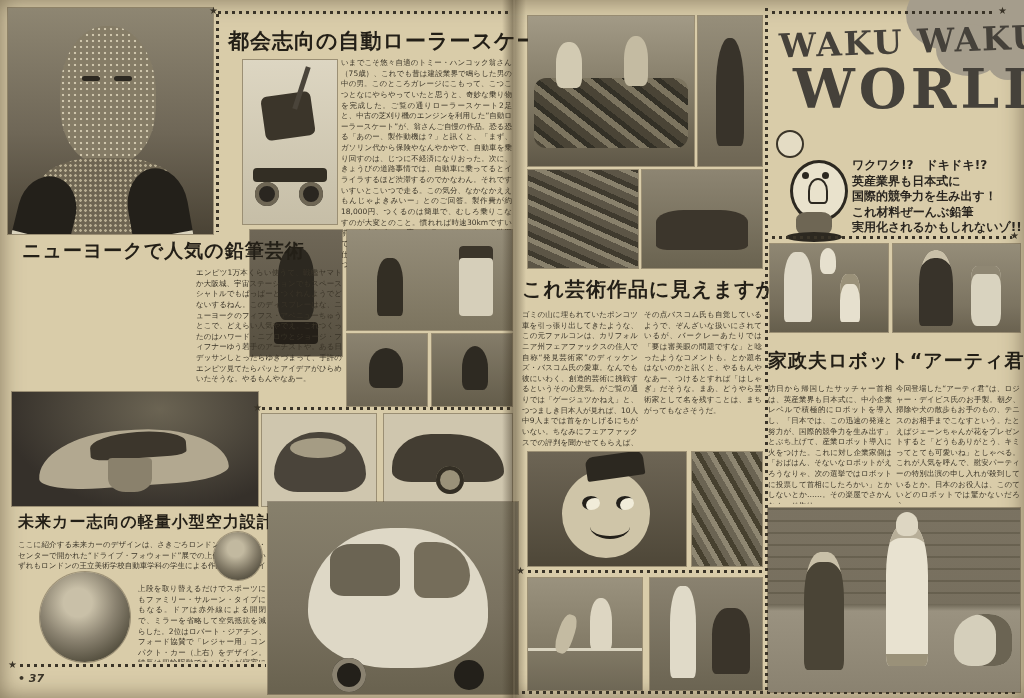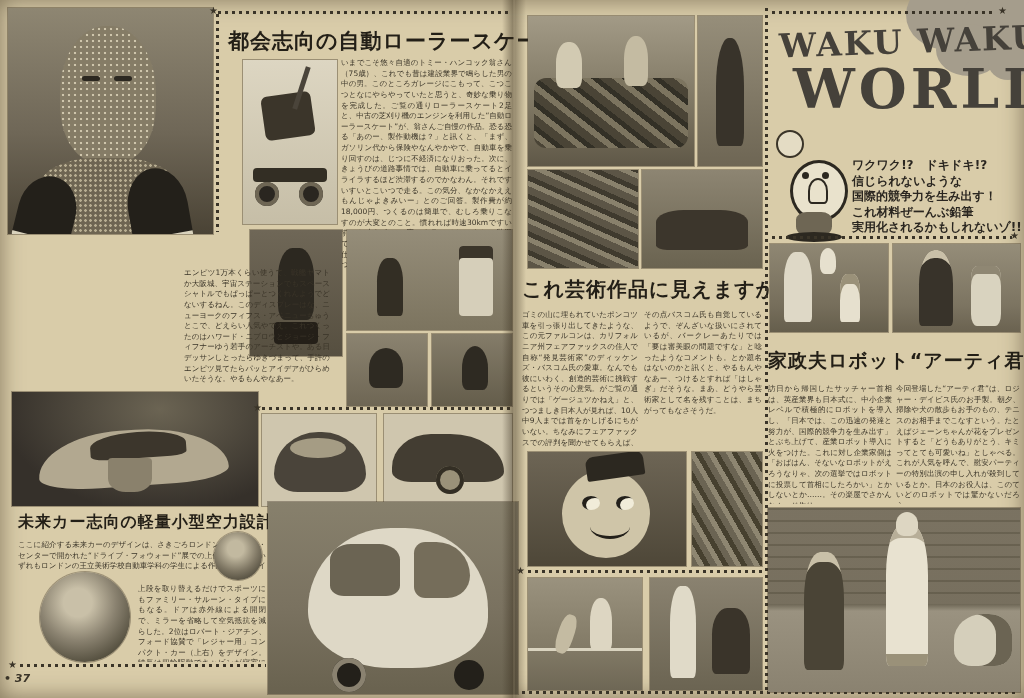--- a/index.html
+++ b/index.html
@@ -65,21 +65,22 @@
     <div class="shape" style="left:112px;top:16px;width:34px;height:70px;background:#d6cfba;border-radius:4px;box-shadow:inset 0 12px 0 #3b352a;"></div>
     <div class="shape" style="left:30px;top:28px;width:26px;height:58px;background:#332e24;border-radius:40% 40% 10% 10%;"></div>
   </div>
   <div class="photo" style="left:347px;top:334px;width:80px;height:72px;background:linear-gradient(180deg,#8b8370,#6e6654);">
     <div class="shape" style="left:22px;top:14px;width:34px;height:40px;background:#2e2a22;border-radius:50% 50% 20% 20%;"></div>
   </div>
   <div class="photo" style="left:432px;top:334px;width:80px;height:72px;background:linear-gradient(180deg,#847c69,#645d4b);">
     <div class="shape" style="left:30px;top:12px;width:26px;height:44px;background:#2e2a22;border-radius:50% 50% 20% 20%;"></div>
   </div>
 
-  <p class="bodytxt" style="left:184px;top:268px;width:146px;height:126px;">エンピツ1万本くらい使うて、戦艦ヤマトか大阪城、宇宙ステーションでもスペースシャトルでもぱっぱーとつくれんようでどないするねん。このディスプレーはな、ニューヨークのフィフス・アベニューちゅうとこで、どえらい人気やでえ。これつくったのはハワード・ニブロウとジョージ・フィフナーゆう若手のアーチストや。ある日デッサンしとったらゆきづまって、手許のエンピツ見てたらパッとアイデアがひらめいたそうな。やるもんやなあー。</p>
+  <div class="headline" style="left:22px;top:238px;font-size:19px;">ニューヨークで人気の鉛筆芸術</div>
+  <p class="bodytxt" style="left:196px;top:268px;width:146px;height:126px;">エンピツ1万本くらい使うて、戦艦ヤマトか大阪城、宇宙ステーションでもスペースシャトルでもぱっぱーとつくれんようでどないするねん。このディスプレーはな、ニューヨークのフィフス・アベニューちゅうとこで、どえらい人気やでえ。これつくったのはハワード・ニブロウとジョージ・フィフナーゆう若手のアーチストや。ある日デッサンしとったらゆきづまって、手許のエンピツ見てたらパッとアイデアがひらめいたそうな。やるもんやなあー。</p>
 
   <div class="photo" style="left:12px;top:392px;width:246px;height:114px;background:radial-gradient(ellipse at 60% 15%,#6b6453,#35302a 75%);">
     <div class="shape" style="left:26px;top:38px;width:190px;height:56px;background:#b2a890;border-radius:55% 60% 35% 40%/95% 95% 30% 30%;transform:rotate(-4deg);"></div>
     <div class="shape" style="left:78px;top:40px;width:96px;height:26px;background:#3c362c;border-radius:60% 60% 20% 20%;transform:rotate(-4deg);"></div>
     <div class="shape" style="left:96px;top:66px;width:44px;height:34px;background:#8a816c;border-radius:10% 10% 40% 40%;"></div>
   </div>
 
   <div class="hdot" style="left:262px;top:407px;width:250px;"></div>
   <span class="star" style="left:253px;top:403px;">★</span>
   <div class="photo" style="left:262px;top:414px;width:114px;height:92px;background:#cfc6ae;">
@@ -92,21 +93,21 @@
   </div>
 
   <div class="headline" style="left:18px;top:512px;font-size:16px;">未来カー志向の軽量小型空力設計車</div>
   <p class="bodytxt" style="left:18px;top:540px;width:248px;height:30px;">ここに紹介する未来カーのデザインは、さきごろロンドン・デザイン・センターで開かれた“ドライブ・フォウォード”展での上位入賞作品。いずれもロンドンの王立美術学校自動車学科の学生による作品で、1位はイタリア出身のドナト・ココ（左写真）で、シトロエン協賛によるもの。作品（上中央）の特長は上下分割方式で、下段にエンジンはじめ自動機構を据え、</p>
   <div class="photo circlephoto" style="left:40px;top:572px;width:90px;height:90px;background:radial-gradient(circle at 42% 34%,#c9c0a8 18%,#8a8270 48%,#4f4a3a 80%);"></div>
   <div class="photo circlephoto" style="left:214px;top:532px;width:48px;height:48px;background:radial-gradient(circle at 45% 35%,#c2b9a0 20%,#7e7663 55%,#4a4537 85%);"></div>
   <p class="bodytxt" style="left:138px;top:584px;width:128px;height:78px;">上段を取り替えるだけでスポーツにもファミリー・サルーン・タイプにもなる。ドアは赤外線による開閉で、ミラーを省略して空気抵抗を減らした。2位はロバート・ジアチン、フォード協賛で「レジャー用」コンパクト・カー（上右）をデザイン。特長は四輪駆動でキャビンが寝室に早変わりする。オースチン・ローバー協賛で同じく3位のリチャード・ロークのデザインは、典型的なコンパクト・カー（上左）。右は2人乗り3輪車“ミクロ”号。</p>
 
   <span class="star" style="left:8px;top:660px;">★</span>
   <div class="hdot" style="left:20px;top:664px;width:246px;"></div>
-  <div style="position:absolute;left:4px;top:672px;font-size:11px;font-style:italic;font-weight:bold;color:#3a3428;">• 37</div>
+  <div style="position:absolute;left:18px;top:672px;font-size:11px;font-style:italic;font-weight:bold;color:#3a3428;">• 37</div>
 
   <div class="photo" style="left:268px;top:502px;width:250px;height:192px;background:linear-gradient(180deg,#87806c 0%,#7a7260 55%,#69624f 100%);">
     <div class="shape" style="left:40px;top:26px;width:180px;height:140px;background:#ded8c6;border-radius:46% 46% 42% 46%/58% 58% 36% 40%;"></div>
     <div class="shape" style="left:62px;top:42px;width:70px;height:52px;background:#6b6453;border-radius:30% 30% 20% 20%;"></div>
     <div class="shape" style="left:146px;top:40px;width:56px;height:56px;background:#756d5a;border-radius:20% 60% 40% 20%;"></div>
     <div class="shape" style="left:64px;top:156px;width:34px;height:34px;background:#23201a;border-radius:50%;box-shadow:inset 0 0 0 5px #8a8270;"></div>
     <div class="shape" style="left:186px;top:158px;width:30px;height:30px;background:#23201a;border-radius:50%;"></div>
   </div>
 
   <div class="pgutter" style="left:502px;width:24px;"></div>
@@ -170,21 +171,21 @@
     <div class="shape" style="left:18px;top:10px;width:52px;height:56px;border:3px solid #2c2820;border-radius:50%;background:#e9e2cc;"></div>
     <div class="shape" style="left:36px;top:28px;width:16px;height:22px;border:2px solid #2c2820;border-radius:50% 50% 20% 20%;"></div>
     <div class="shape" style="left:30px;top:22px;width:7px;height:7px;background:#2c2820;border-radius:50%;"></div>
     <div class="shape" style="left:50px;top:22px;width:7px;height:7px;background:#2c2820;border-radius:50%;"></div>
     <div class="shape" style="left:24px;top:62px;width:36px;height:26px;background:#6e6654;border-radius:30% 30% 45% 45%;"></div>
     <div class="shape" style="left:14px;top:82px;width:56px;height:10px;background:#2c2820;border-radius:50%;"></div>
   </div>
 
   <div style="position:absolute;left:852px;top:158px;">
     <div class="introline">ワクワク!?　ドキドキ!?</div>
-    <div class="introline">信じられないような</div>
+    <div class="introline">英産業界も日本式に</div>
     <div class="introline">国際的競争力を生み出す！</div>
     <div class="introline">これ材料ぜーんぶ鉛筆</div>
     <div class="introline">実用化されるかもしれないゾ!!</div>
   </div>
 
   <div class="hdot" style="left:772px;top:236px;width:240px;"></div>
   <span class="star" style="left:1010px;top:231px;">★</span>
 
   <div class="photo" style="left:770px;top:244px;width:118px;height:88px;background:linear-gradient(180deg,#8f8773 0%,#766e5b 70%,#655e4c 100%);">
     <div class="shape" style="left:14px;top:8px;width:28px;height:70px;background:#ded8c6;border-radius:40% 40% 8% 8%;"></div>

